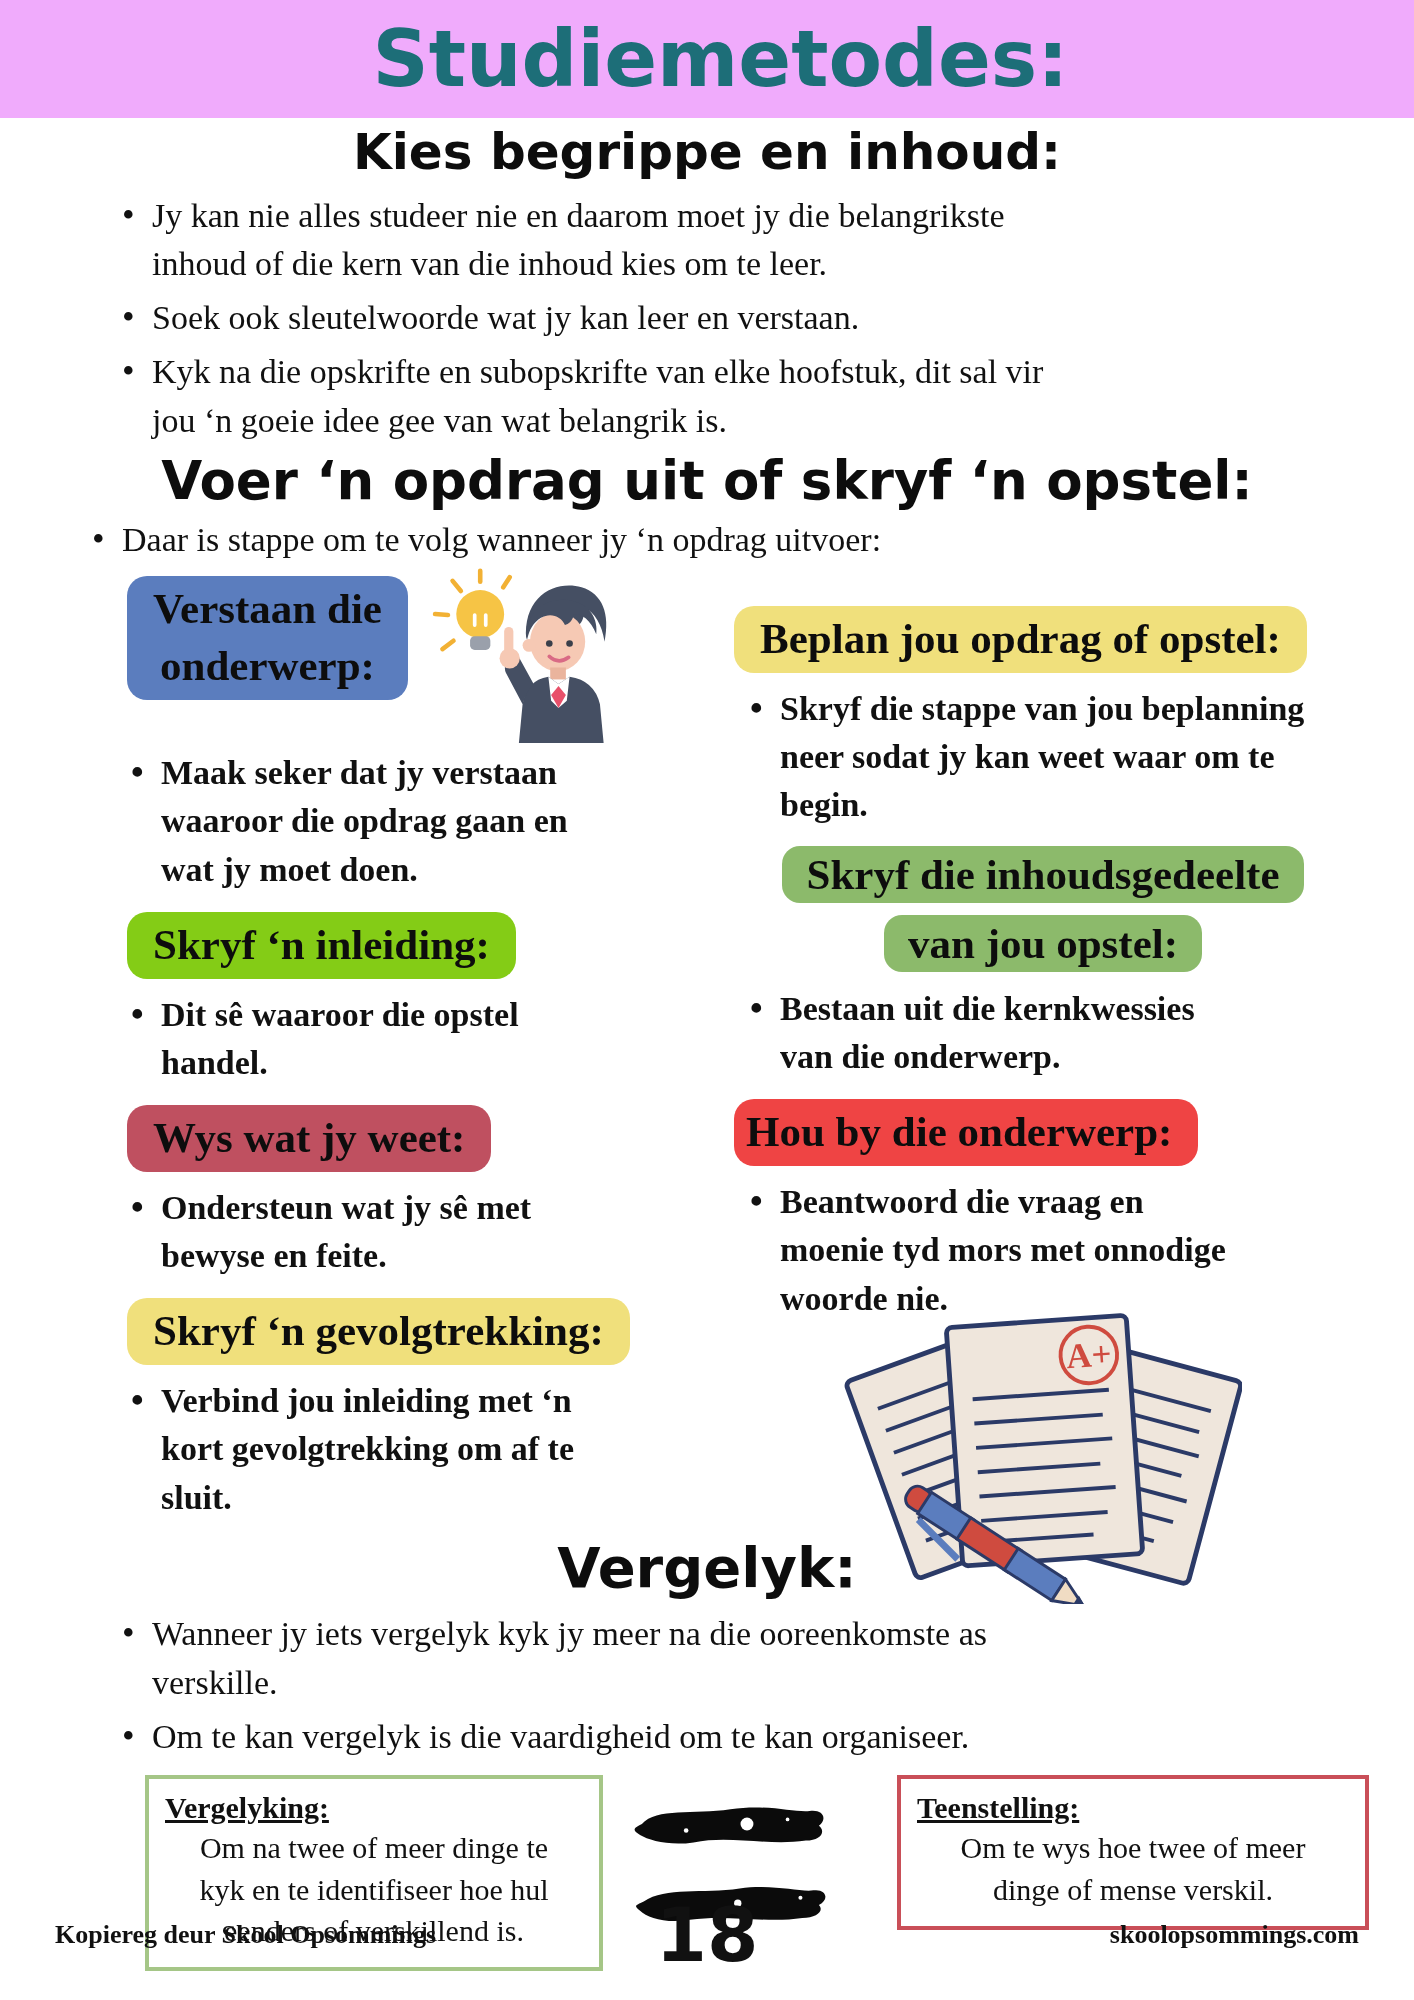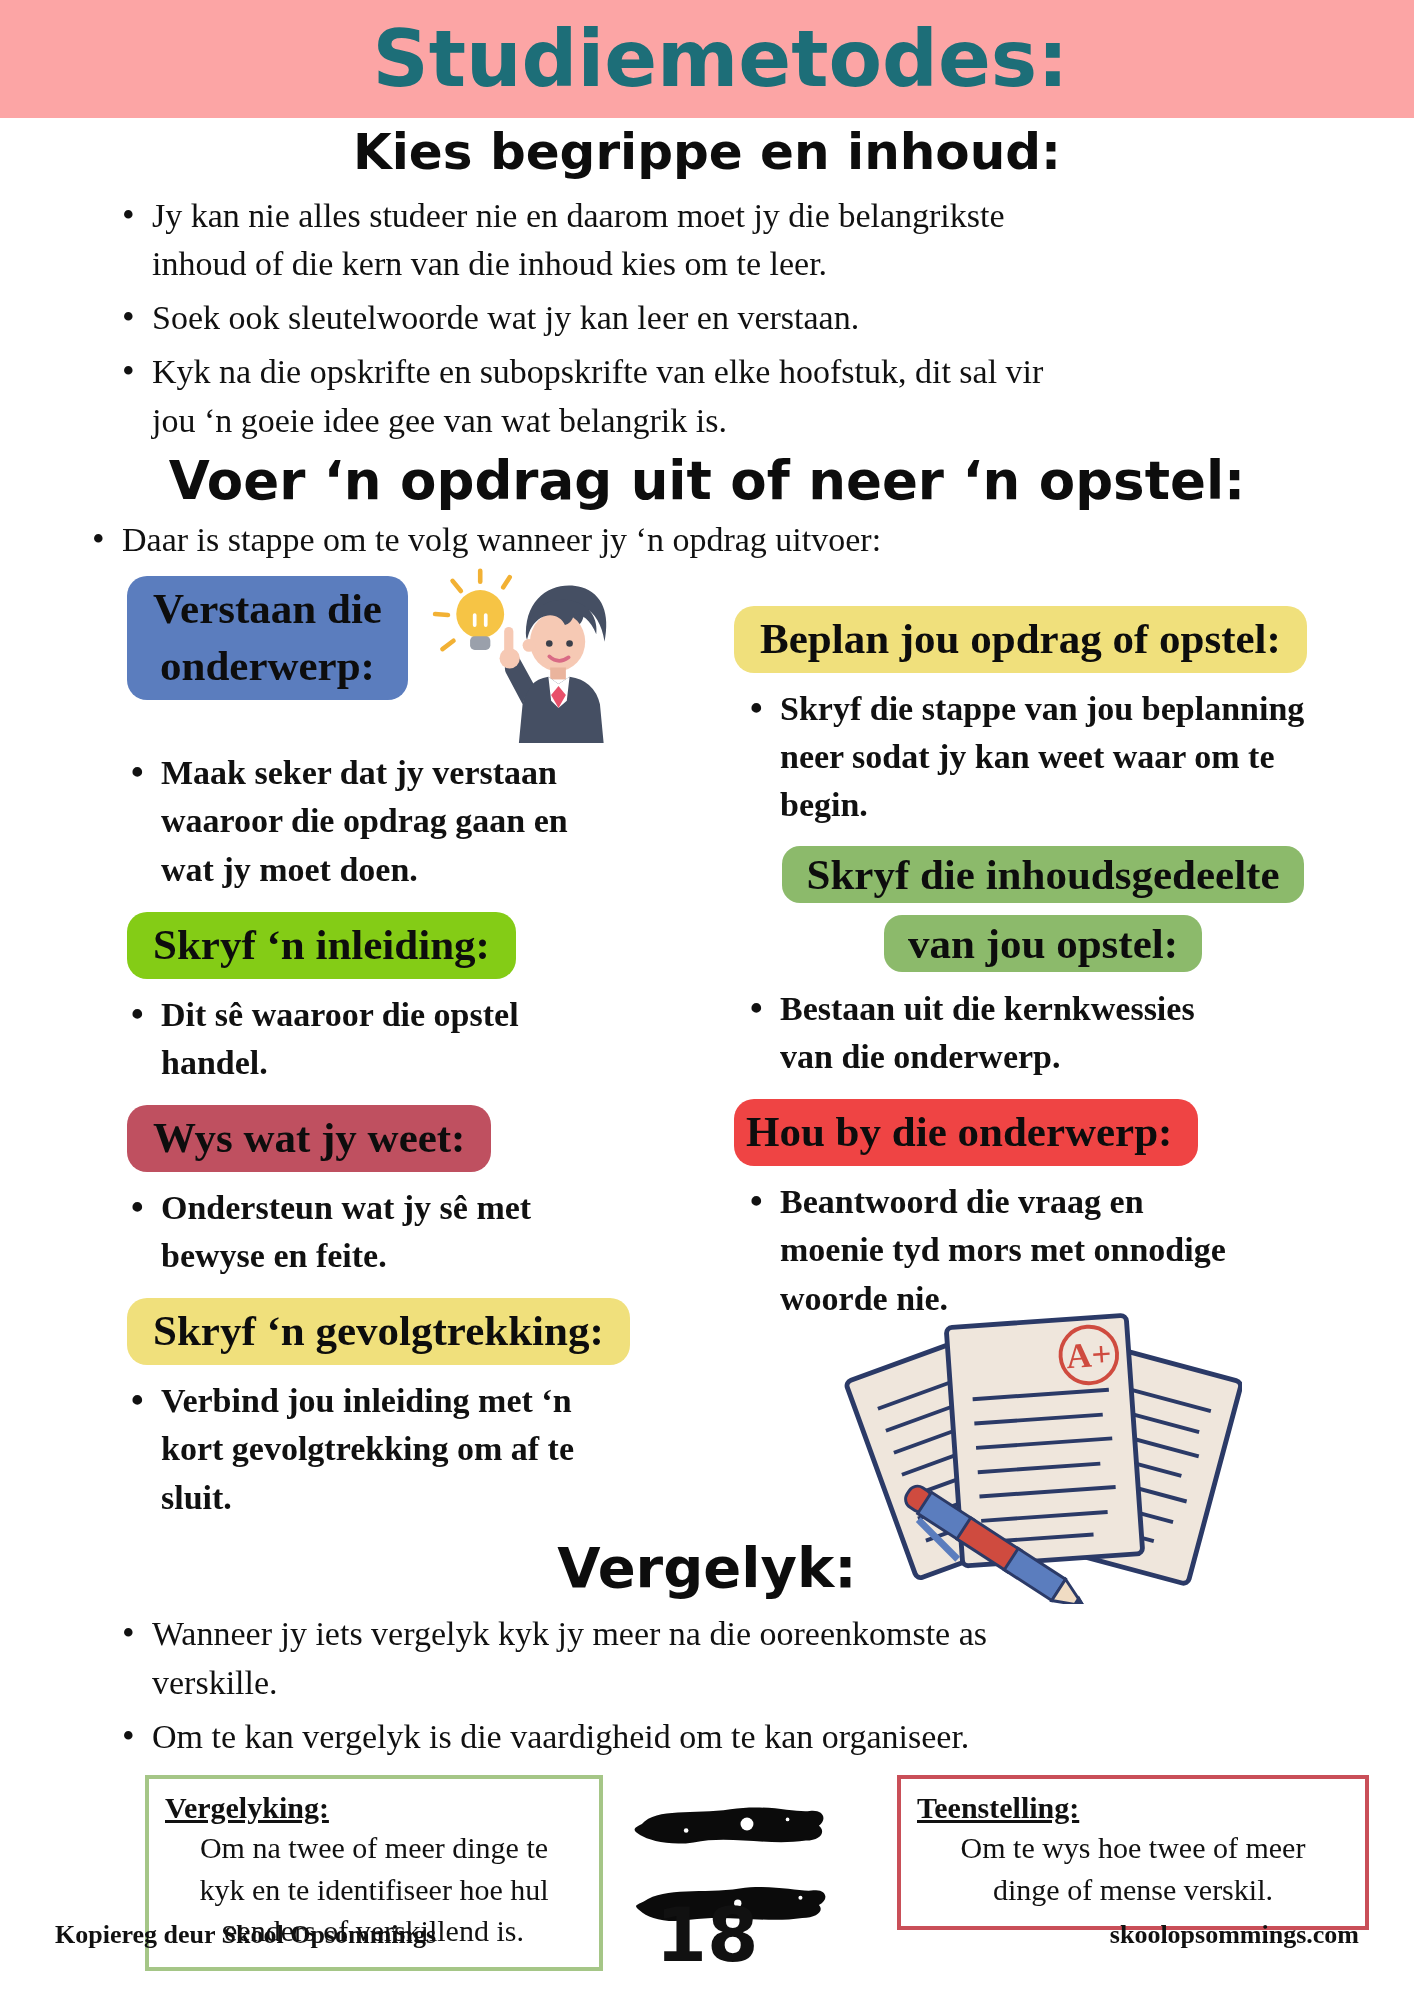--- a/index.html
+++ b/index.html
@@ -61,34 +61,34 @@
            display:grid; grid-template-columns:1fr auto 1fr; align-items:center;gap:36px; }
   .foot-left  { justify-self:start; font-weight:bold; font-size:26px; }
   .foot-right { justify-self:end;   font-weight:bold; font-size:26px; }
   .pgnum { font-family:"DejaVu Sans", sans-serif; font-weight:800; font-size:74px; line-height:1; }
 </style>
 </head>
 <body>
 
 <div class="page">
 
-  <header class="banner" style="background-color: #fca5a5; padding-left: 27px;">
+  <header class="banner" style="background-color: #f0abfc; padding-left: 27px;">
     <h1>Studiemetodes:</h1>
   </header>
 
   <h2 class="sec-h kies-h">Kies begrippe en inhoud:</h2>
   <ul class="bullets main-bullets">
     <li class="b"><span>Jy kan nie alles studeer nie en daarom moet jy die belangrikste
 inhoud of die kern van die inhoud kies om te leer.</span></li>
     <li class="b"><span>Soek ook sleutelwoorde wat jy kan leer en verstaan.</span></li>
     <li class="b"><span>Kyk na die opskrifte en subopskrifte van elke hoofstuk, dit sal vir
 jou ‘n goeie idee gee van wat belangrik is.</span></li>
   </ul>
 
-  <h2 class="sec-h opdrag-h">Voer ‘n opdrag uit of neer ‘n opstel:</h2>
+  <h2 class="sec-h opdrag-h">Voer ‘n opdrag uit of skryf ‘n opstel:</h2>
   <ul class="bullets intro-bullet">
     <li class="b"><span>Daar is stappe om te volg wanneer jy ‘n opdrag uitvoer:</span></li>
   </ul>
 
   <div class="cols">
 
     <div class="col-left">
       <div class="step-row">
         <div class="step-label" style="background-color: rgb(91, 125, 190);">Verstaan die
 onderwerp:</div>

